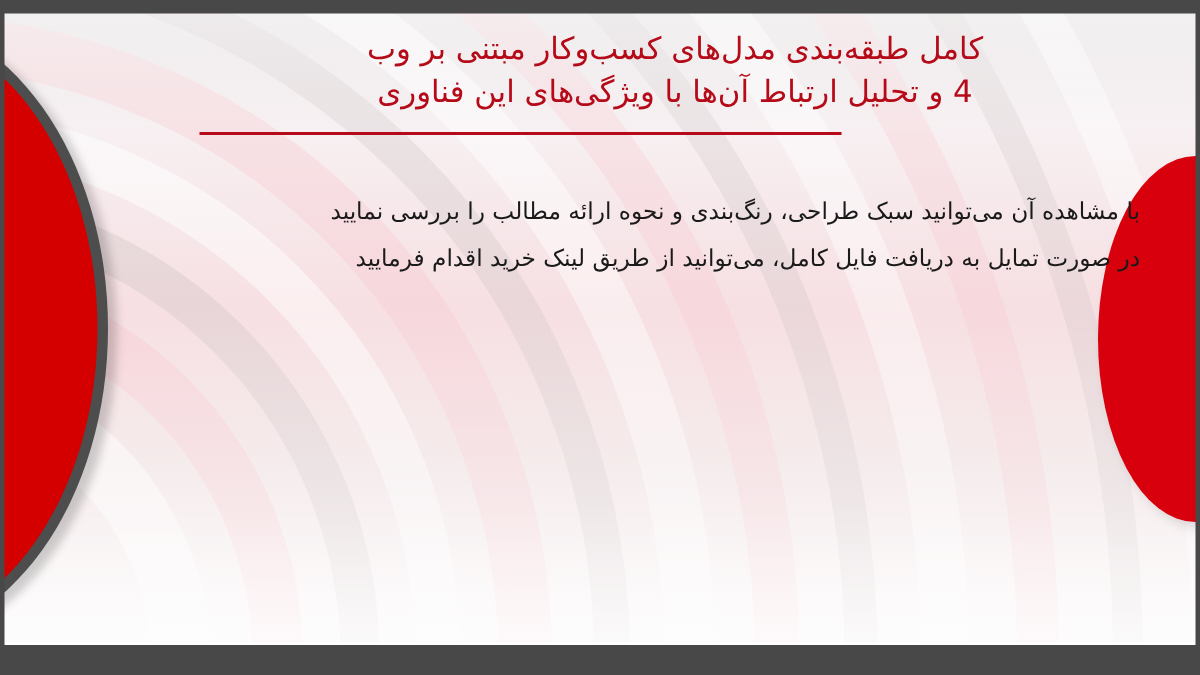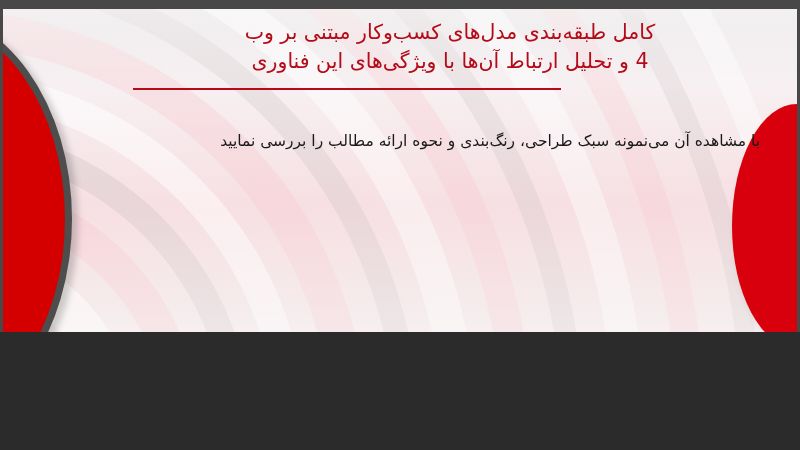--- a/index.html
+++ b/index.html
@@ -3,21 +3,21 @@
 <meta charset="utf-8">
 <style>
   html, body {
     margin: 0;
     padding: 0;
     background: #2b2b2b;
   }
   #slide {
     position: relative;
     width: 800px;
-    height: 332px;
+    height: 450px;
     overflow: hidden;
     background: #be185d;
     font-family: "DejaVu Sans", sans-serif;
   }
 
   
   .canvas {
     position: absolute;
     left: 0;
     top: 8px;
@@ -217,21 +217,22 @@
     <div class="left-blob-shadow"></div>
     <div class="left-blob"></div>
 
     <div class="title-wrap">
       <div class="title-line">کامل طبقه‌بندی مدل‌های کسب‌وکار مبتنی بر وب</div>
       <div class="title-line underlined">4 و تحلیل ارتباط آن‌ها با ویژگی‌های این فناوری</div>
     </div>
     <div class="title-rule"></div>
 
     <div class="body-wrap">
-      <div class="body-line">با مشاهده آن می‌نمونه سبک طراحی، رنگ‌بندی و نحوه ارائه مطالب را بررسی نمایید</div>
+      <div class="body-line">با مشاهده آن می‌توانید سبک طراحی، رنگ‌بندی و نحوه ارائه مطالب را بررسی نمایید</div>
+      <div class="body-line">در صورت تمایل به دریافت فایل کامل، می‌توانید از طریق لینک خرید اقدام فرمایید</div>
     </div>
 
   </div>
 
   <div class="bar-top"></div>
   <div class="bar-bottom-hl"></div>
   <div class="bar-bottom"></div>
   <div class="edge-left"></div>
   <div class="edge-right"></div>
 

